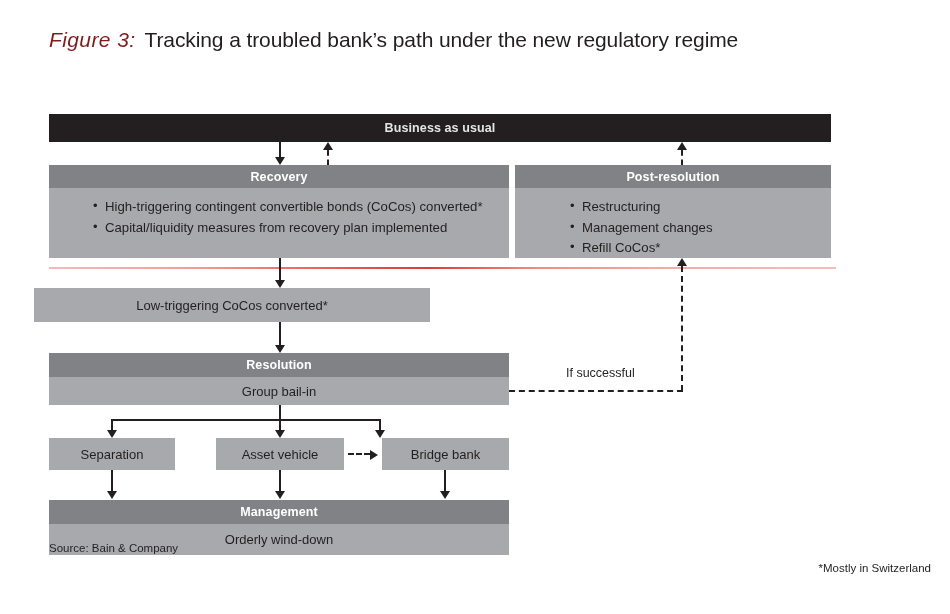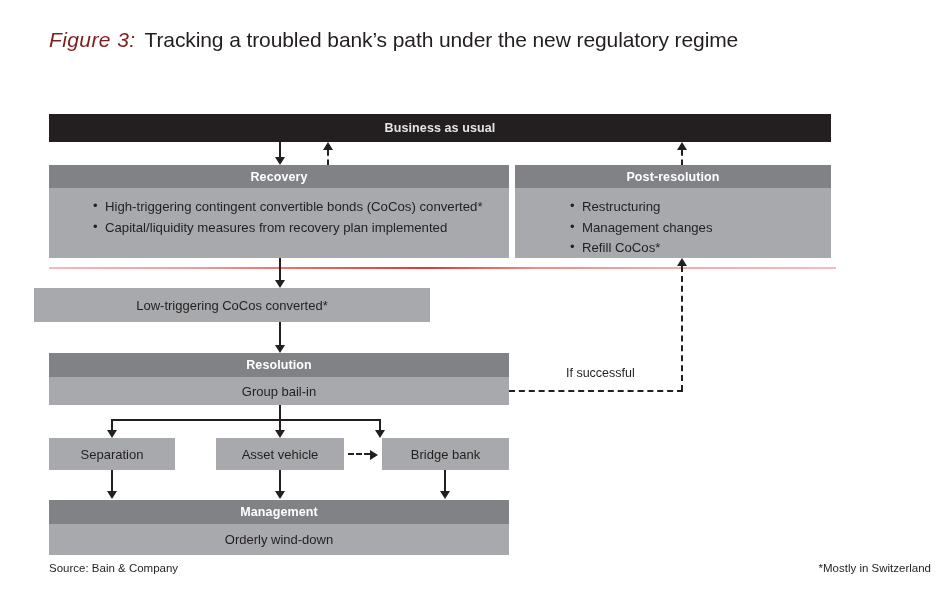--- a/index.html
+++ b/index.html
@@ -48,21 +48,21 @@
          border-right:5px solid transparent;border-top:8px solid #231f20;}
   .arr-u{position:absolute;width:0;height:0;border-left:5px solid transparent;
          border-right:5px solid transparent;border-bottom:8px solid #231f20;}
   .arr-r{position:absolute;width:0;height:0;border-top:5px solid transparent;
          border-bottom:5px solid transparent;border-left:8px solid #231f20;}
 
   .ifsucc{position:absolute;left:562px;top:366px;font-size:12.5px;color:#231f20;
           background:#ffffff;padding:0 4px;}
 
   
-  .src{position:absolute;left:49px;top:562px;font-size:11.5px;color:#231f20;}
+  .src{position:absolute;left:49px;top:542px;font-size:11.5px;color:#231f20;}
   .note{position:absolute;right:19px;top:562px;font-size:11.5px;color:#231f20;}
 </style>
 </head>
 <body>
 
 <div class="stage">
 
   <div class="title-row">
     <span class="fig-label">Figure 3:</span>
     <span class="title-text">Tracking a troubled bank’s path under the new regulatory regime</span>

